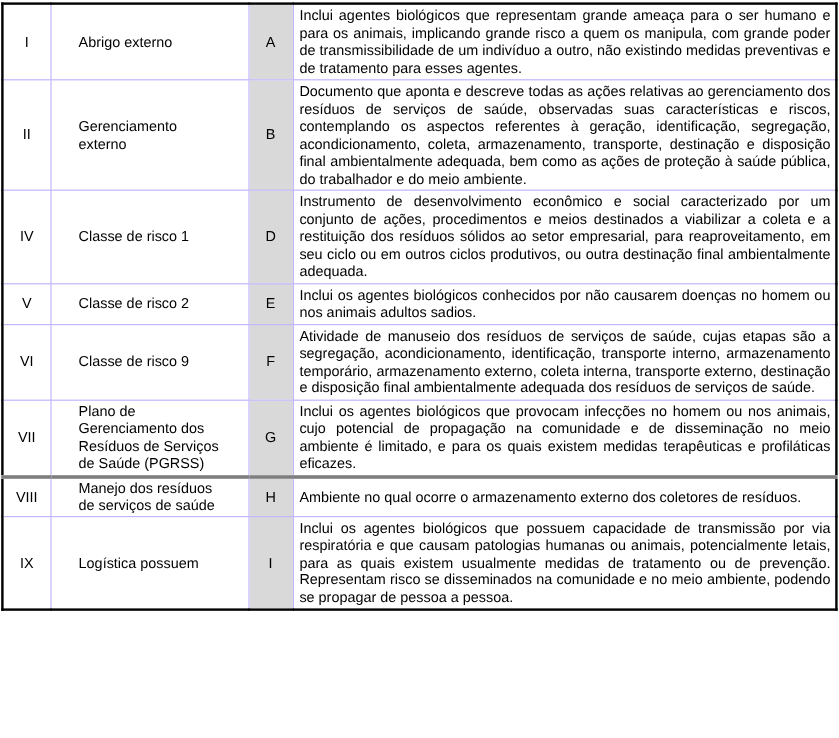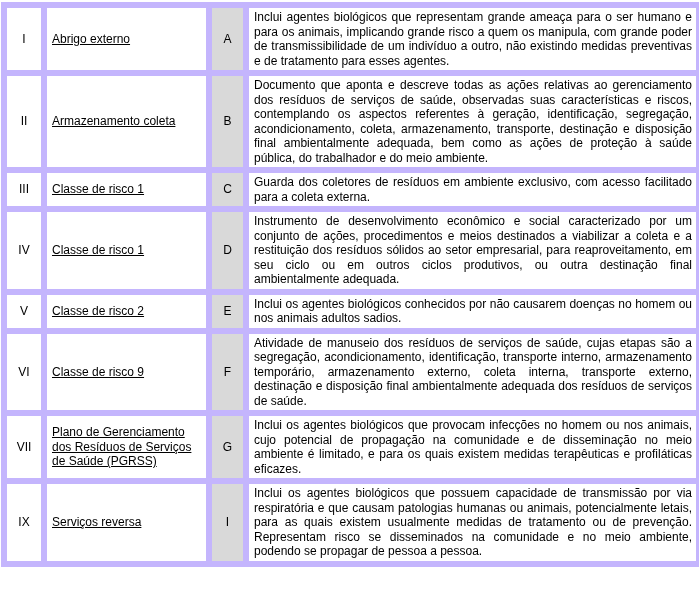--- a/index.html
+++ b/index.html
@@ -15,38 +15,37 @@
     overflow: hidden;
   }
   table.match-table {
     border-collapse: collapse;
     table-layout: fixed;
     width: 697px;
     margin: 2px 0 0 1px;
     border: 2px solid #000000;
   }
   table.match-table td {
-    border: 6px solid #c4b5fd;
+    border: 1px solid #c4b5fd;
     font-size: 12px;
     line-height: 14.5px;
     vertical-align: middle;
     overflow: hidden;
     word-wrap: break-word;
   }
   tr.section-break td {
     border-top: 3px solid #7e7e7e;
   }
   td.col-numeral {
     text-align: center;
     padding: 1px 2px;
   }
   td.col-term {
     text-align: left;
-    padding: 1px 5px;
-    text-decoration: underline;
+    padding: 1px 23px;
   }
   td.col-letter {
     text-align: center;
     background: #d9d9d9;
     padding: 1px 2px;
   }
   td.col-definition {
     text-align: justify;
     padding: 2px 4px 2px 5px;
   }
@@ -63,29 +62,23 @@
   </colgroup>
   <tbody>
     <tr>
       <td class="col-numeral">I</td>
       <td class="col-term">Abrigo externo</td>
       <td class="col-letter">A</td>
       <td class="col-definition">Inclui agentes biológicos que representam grande ameaça para o ser humano e para os animais, implicando grande risco a quem os manipula, com grande poder de transmissibilidade de um indivíduo a outro, não existindo medidas preventivas e de tratamento para esses agentes.</td>
     </tr>
     <tr>
       <td class="col-numeral">II</td>
-      <td class="col-term">Armazenamento coleta</td>
+      <td class="col-term">Gerenciamento externo</td>
       <td class="col-letter">B</td>
       <td class="col-definition">Documento que aponta e descreve todas as ações relativas ao gerenciamento dos resíduos de serviços de saúde, observadas suas características e riscos, contemplando os aspectos referentes à geração, identificação, segregação, acondicionamento, coleta, armazenamento, transporte, destinação e disposição final ambientalmente adequada, bem como as ações de proteção à saúde pública, do trabalhador e do meio ambiente.</td>
-    </tr>
-    <tr class="section-break">
-      <td class="col-numeral">III</td>
-      <td class="col-term">Classe de risco 1</td>
-      <td class="col-letter">C</td>
-      <td class="col-definition">Guarda dos coletores de resíduos em ambiente exclusivo, com acesso facilitado para a coleta externa.</td>
     </tr>
     <tr>
       <td class="col-numeral">IV</td>
       <td class="col-term">Classe de risco 1</td>
       <td class="col-letter">D</td>
       <td class="col-definition">Instrumento de desenvolvimento econômico e social caracterizado por um conjunto de ações, procedimentos e meios destinados a viabilizar a coleta e a restituição dos resíduos sólidos ao setor empresarial, para reaproveitamento, em seu ciclo ou em outros ciclos produtivos, ou outra destinação final ambientalmente adequada.</td>
     </tr>
     <tr>
       <td class="col-numeral">V</td>
       <td class="col-term">Classe de risco 2</td>
@@ -97,20 +90,26 @@
       <td class="col-term">Classe de risco 9</td>
       <td class="col-letter">F</td>
       <td class="col-definition">Atividade de manuseio dos resíduos de serviços de saúde, cujas etapas são a segregação, acondicionamento, identificação, transporte interno, armazenamento temporário, armazenamento externo, coleta interna, transporte externo, destinação e disposição final ambientalmente adequada dos resíduos de serviços de saúde.</td>
     </tr>
     <tr>
       <td class="col-numeral">VII</td>
       <td class="col-term">Plano de Gerenciamento dos Resíduos de Serviços de Saúde (PGRSS)</td>
       <td class="col-letter">G</td>
       <td class="col-definition">Inclui os agentes biológicos que provocam infecções no homem ou nos animais, cujo potencial de propagação na comunidade e de disseminação no meio ambiente é limitado, e para os quais existem medidas terapêuticas e profiláticas eficazes.</td>
     </tr>
+    <tr class="section-break">
+      <td class="col-numeral">VIII</td>
+      <td class="col-term">Manejo dos resíduos de serviços de saúde</td>
+      <td class="col-letter">H</td>
+      <td class="col-definition">Ambiente no qual ocorre o armazenamento externo dos coletores de resíduos.</td>
+    </tr>
     <tr>
       <td class="col-numeral">IX</td>
-      <td class="col-term">Serviços reversa</td>
+      <td class="col-term">Logística possuem</td>
       <td class="col-letter">I</td>
       <td class="col-definition">Inclui os agentes biológicos que possuem capacidade de transmissão por via respiratória e que causam patologias humanas ou animais, potencialmente letais, para as quais existem usualmente medidas de tratamento ou de prevenção. Representam risco se disseminados na comunidade e no meio ambiente, podendo se propagar de pessoa a pessoa.</td>
     </tr>
   </tbody>
 </table>
 
 </body></html>

